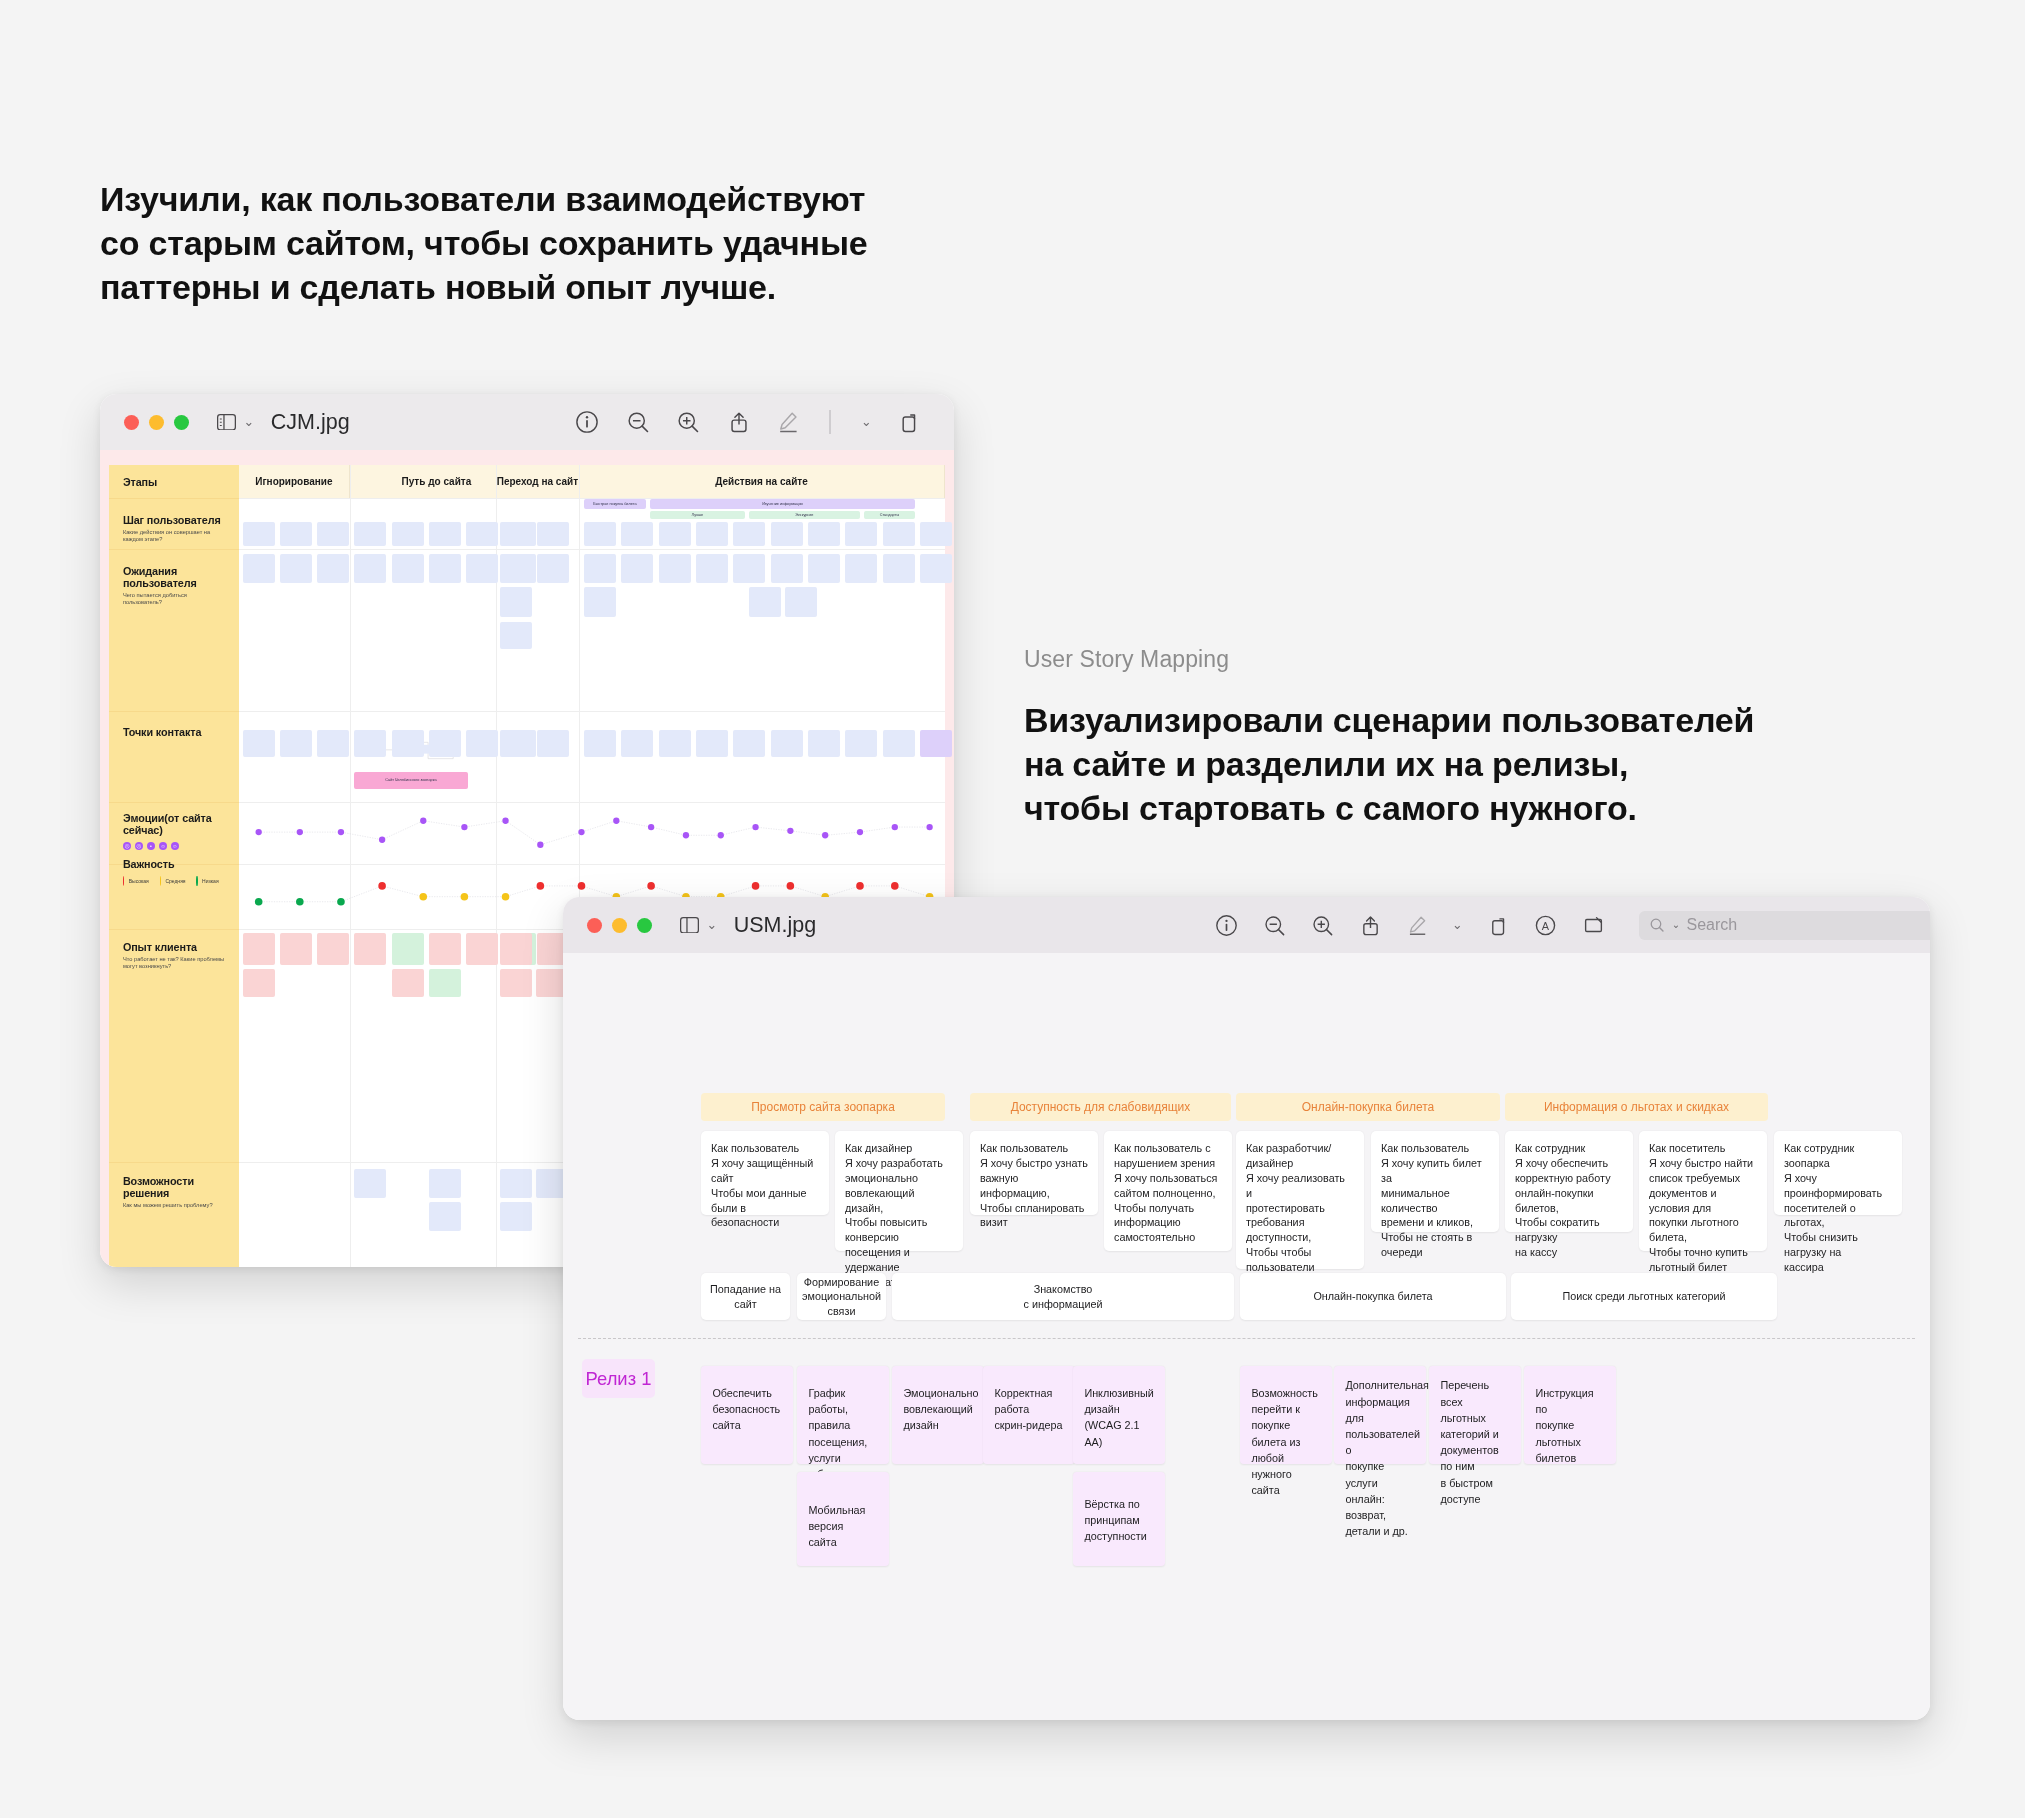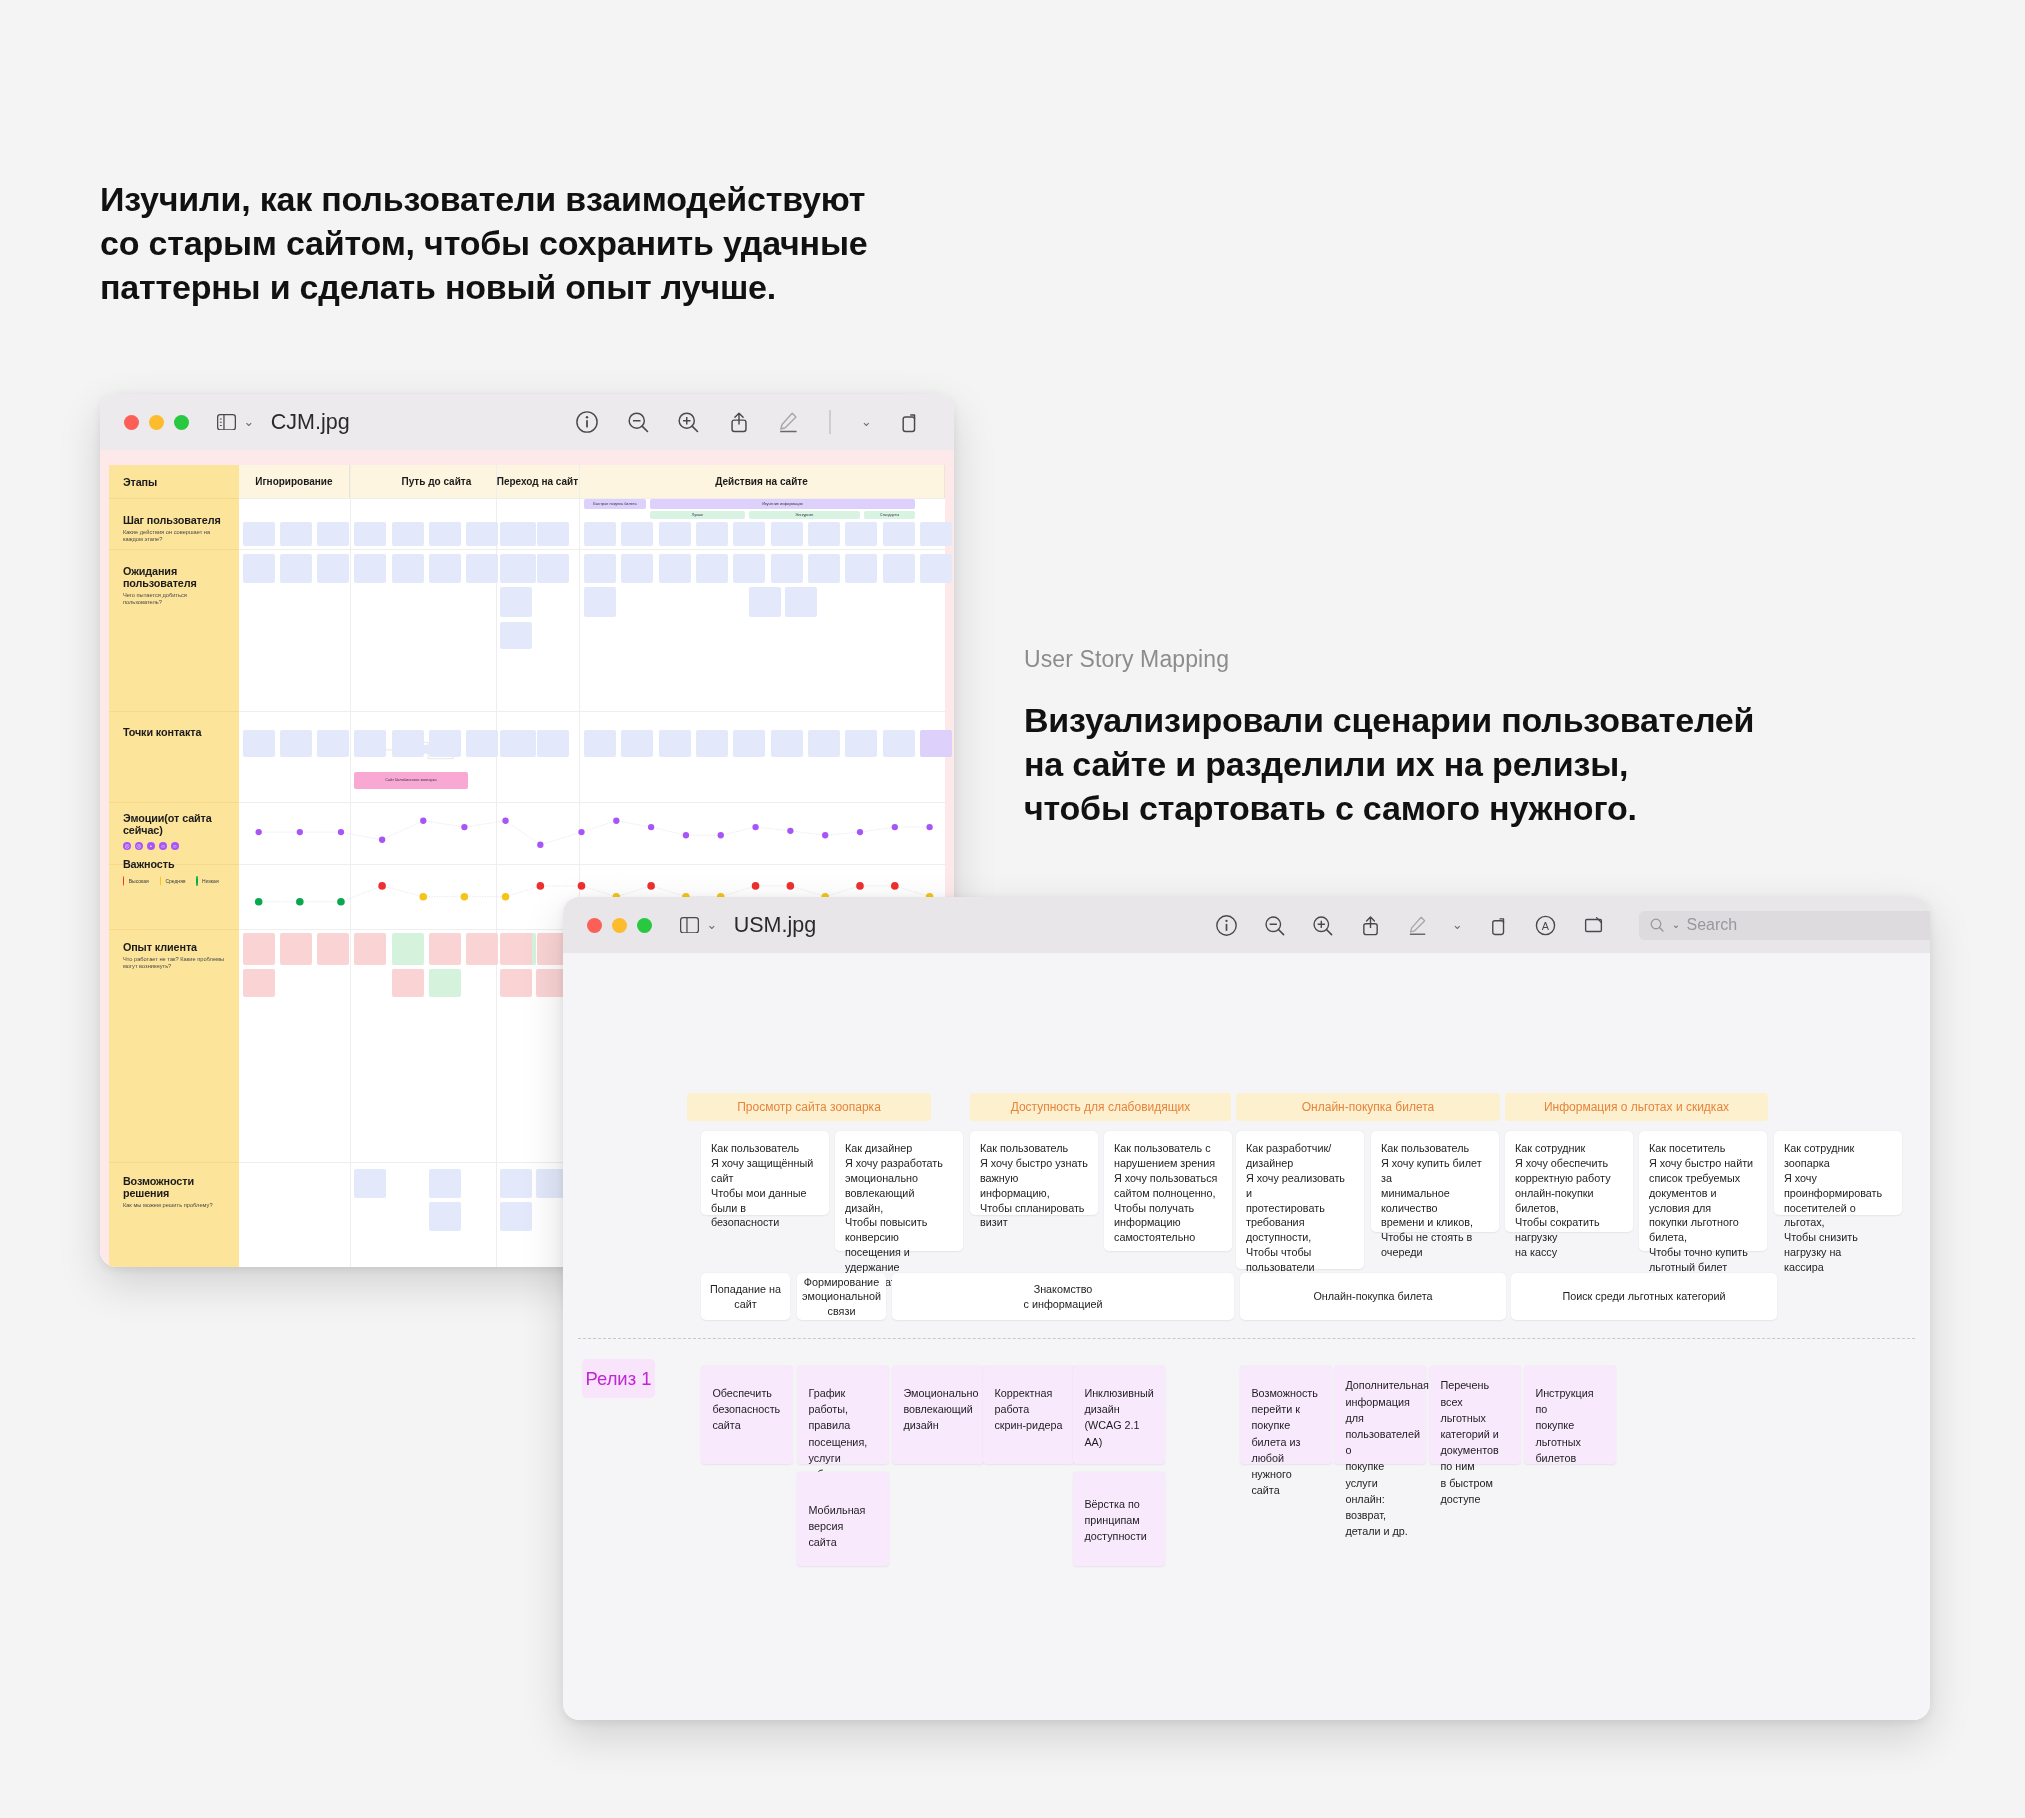--- a/index.html
+++ b/index.html
@@ -538,21 +538,21 @@
           </svg>
         <span class="chev" style="font-size:10px;">⌄</span>
         <span>Search</span>
       </span>
     </div>
   </div>
 
   <div class="canvas">
     <div class="usm-inner">
 
-      <div class="grp-head" style="left:124px;width:244px;top:140px;text-align:right;">Просмотр сайта зоопарка</div>
+      <div class="grp-head" style="left:138px;width:244px;top:140px;text-align:right;">Просмотр сайта зоопарка</div>
       <div class="grp-head" style="left:407px;width:261px;top:140px;">Доступность для слабовидящих</div>
       <div class="grp-head" style="left:673px;width:264px;top:140px;">Онлайн-покупка билета</div>
       <div class="grp-head" style="left:942px;width:263px;top:140px;">Информация о льготах и скидках</div>
 
       <div class="story" style="left:138px;top:178px;width:128px;height:84px;">Как пользователь
 Я хочу защищённый сайт
 Чтобы мои данные были в
 безопасности</div>
       <div class="story" style="left:272px;top:178px;width:128px;height:120px;">Как дизайнер
 Я хочу разработать

